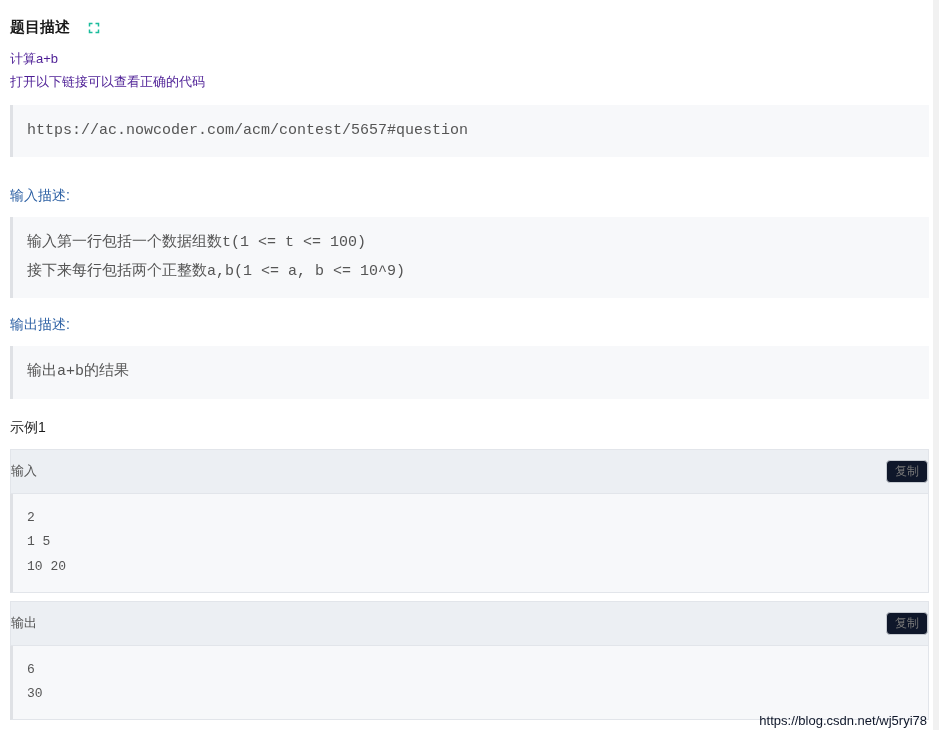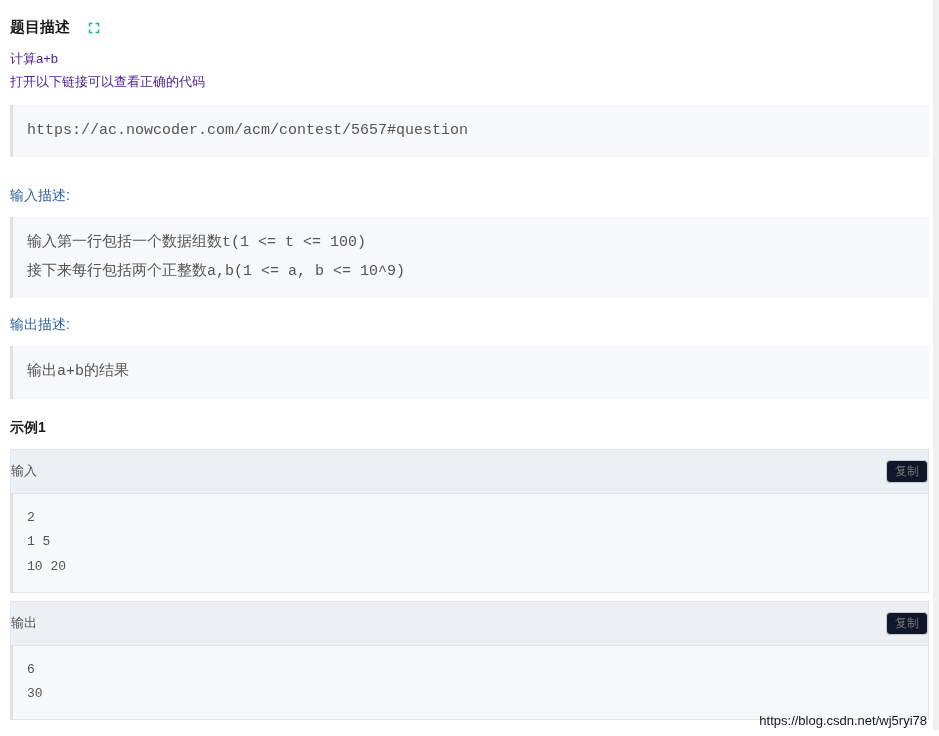--- a/index.html
+++ b/index.html
@@ -46,21 +46,21 @@
     white-space: pre-line;
   }
   .sub-header {
     font-size: 14px;
     font-weight: 400;
     color: #2b5fa3;
     margin: 16px 0 10px 0;
   }
   .sample-title {
     font-size: 14px;
-    font-weight: 700;
+    font-weight: 400;
     color: #1a1a1a;
     margin: 20px 0 12px 0;
   }
   .io-header {
     background: #eceff3;
     border: 1px solid #e2e5ea;
     padding: 10px 0;
     font-size: 13px;
     color: #555;
     display: flex;

